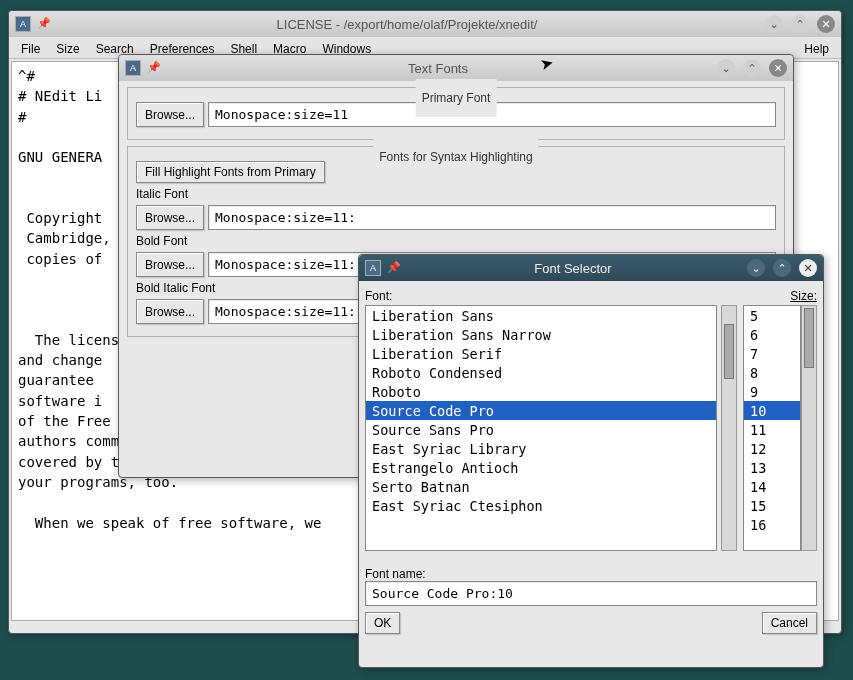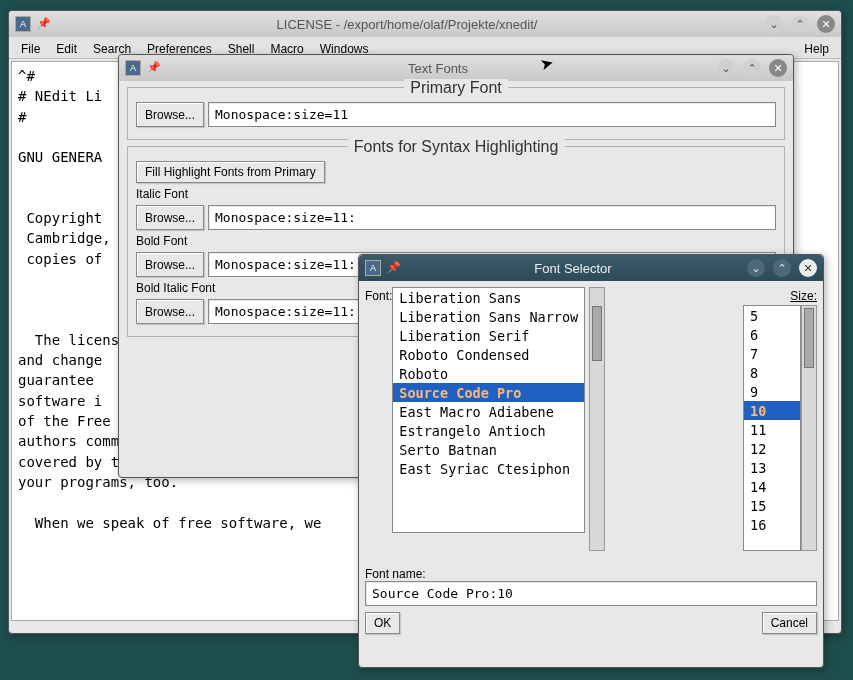--- a/index.html
+++ b/index.html
@@ -95,22 +95,22 @@
     margin: 6px 8px;
     padding: 10px 8px 8px;
     position: relative;
   }
   .fieldset .legend {
     position: absolute;
     top: -9px;
     left: 50%;
     transform: translateX(-50%);
     background: #e8e8e8;
-    padding: 0 6px;
-    font-size: 16px;
+    padding: 12px 6px;
+    font-size: 12px;
     color: #333;
   }
   .row {
     display:flex;
     gap:4px;
     margin: 4px 0;
   }
   .btn {
     background: #e8e8e8;
     border: 1px solid #888;
@@ -142,36 +142,35 @@
     position:relative;
     font-family: monospace;
     font-size: 13.5px;
   }
   .listbox .item {
     padding: 1.5px 6px;
     white-space: nowrap;
   }
   .listbox .item.sel {
     background: #2060c0;
-    color: #fdba74;
-    font-weight: bold;
+    color: #ffffff;
   }
   .scrolltrack {
     width:16px;
     background:#d8d8d8;
     border:1px solid #999;
     position:relative;
   }
   .scrolltrack .thumb {
     position:absolute;
     left:2px;right:2px;
     background:#aaa;
     border:1px solid #777;
   }
-  .fontcol { flex:1; display:flex; flex-direction:row; }
+  .fontcol { flex:1; display:flex; flex-direction:column; }
   .sizecol { width:74px; display:flex; flex-direction:column; }
   .sizecol .listhdr { text-align:right;text-decoration:underline; }
   .btnrow {
     display:flex;
     padding: 6px 0 0;
     gap:8px;
   }
   .btnrow .spacer { flex:1; }
 
   #editor-win { left:8px; top:10px; width:834px; height:624px; }
@@ -194,21 +193,21 @@
   <div class="titlebar">
     <span class="icon">A</span>
     <span class="pin">📌</span>
     <span class="title">LICENSE - /export/home/olaf/Projekte/xnedit/</span>
     <span class="ctl">⌄</span>
     <span class="ctl">⌃</span>
     <span class="ctl close">✕</span>
   </div>
   <div class="menubar">
     <span>File</span>
-    <span>Edit</span>
+    <span>Size</span>
     <span>Search</span>
     <span>Preferences</span>
     <span>Shell</span>
     <span>Macro</span>
     <span>Windows</span>
     <span class="spacer"></span>
     <span>Help</span>
   </div>
   <div class="editor" id="editor-content">^#
 # NEdit Li
@@ -298,21 +297,22 @@
       <div class="fontcol">
         <div class="listhdr">Font:</div>
         <div style="display:flex;gap:4px">
           <div class="listbox" id="font-list" style="flex:1">
               <div class="item">Liberation Sans</div>
               <div class="item">Liberation Sans Narrow</div>
               <div class="item">Liberation Serif</div>
               <div class="item">Roboto Condensed</div>
               <div class="item">Roboto</div>
               <div class="item sel">Source Code Pro</div>
-              <div class="item">East Macro Adiabene</div>
+              <div class="item">Source Sans Pro</div>
+              <div class="item">East Syriac Library</div>
               <div class="item">Estrangelo Antioch</div>
               <div class="item">Serto Batnan</div>
               <div class="item">East Syriac Ctesiphon</div>
             </div>
           <div class="scrolltrack">
             <div class="thumb" style="top:18px;height:55px"></div>
           </div>
         </div>
       </div>
       <div class="sizecol">

